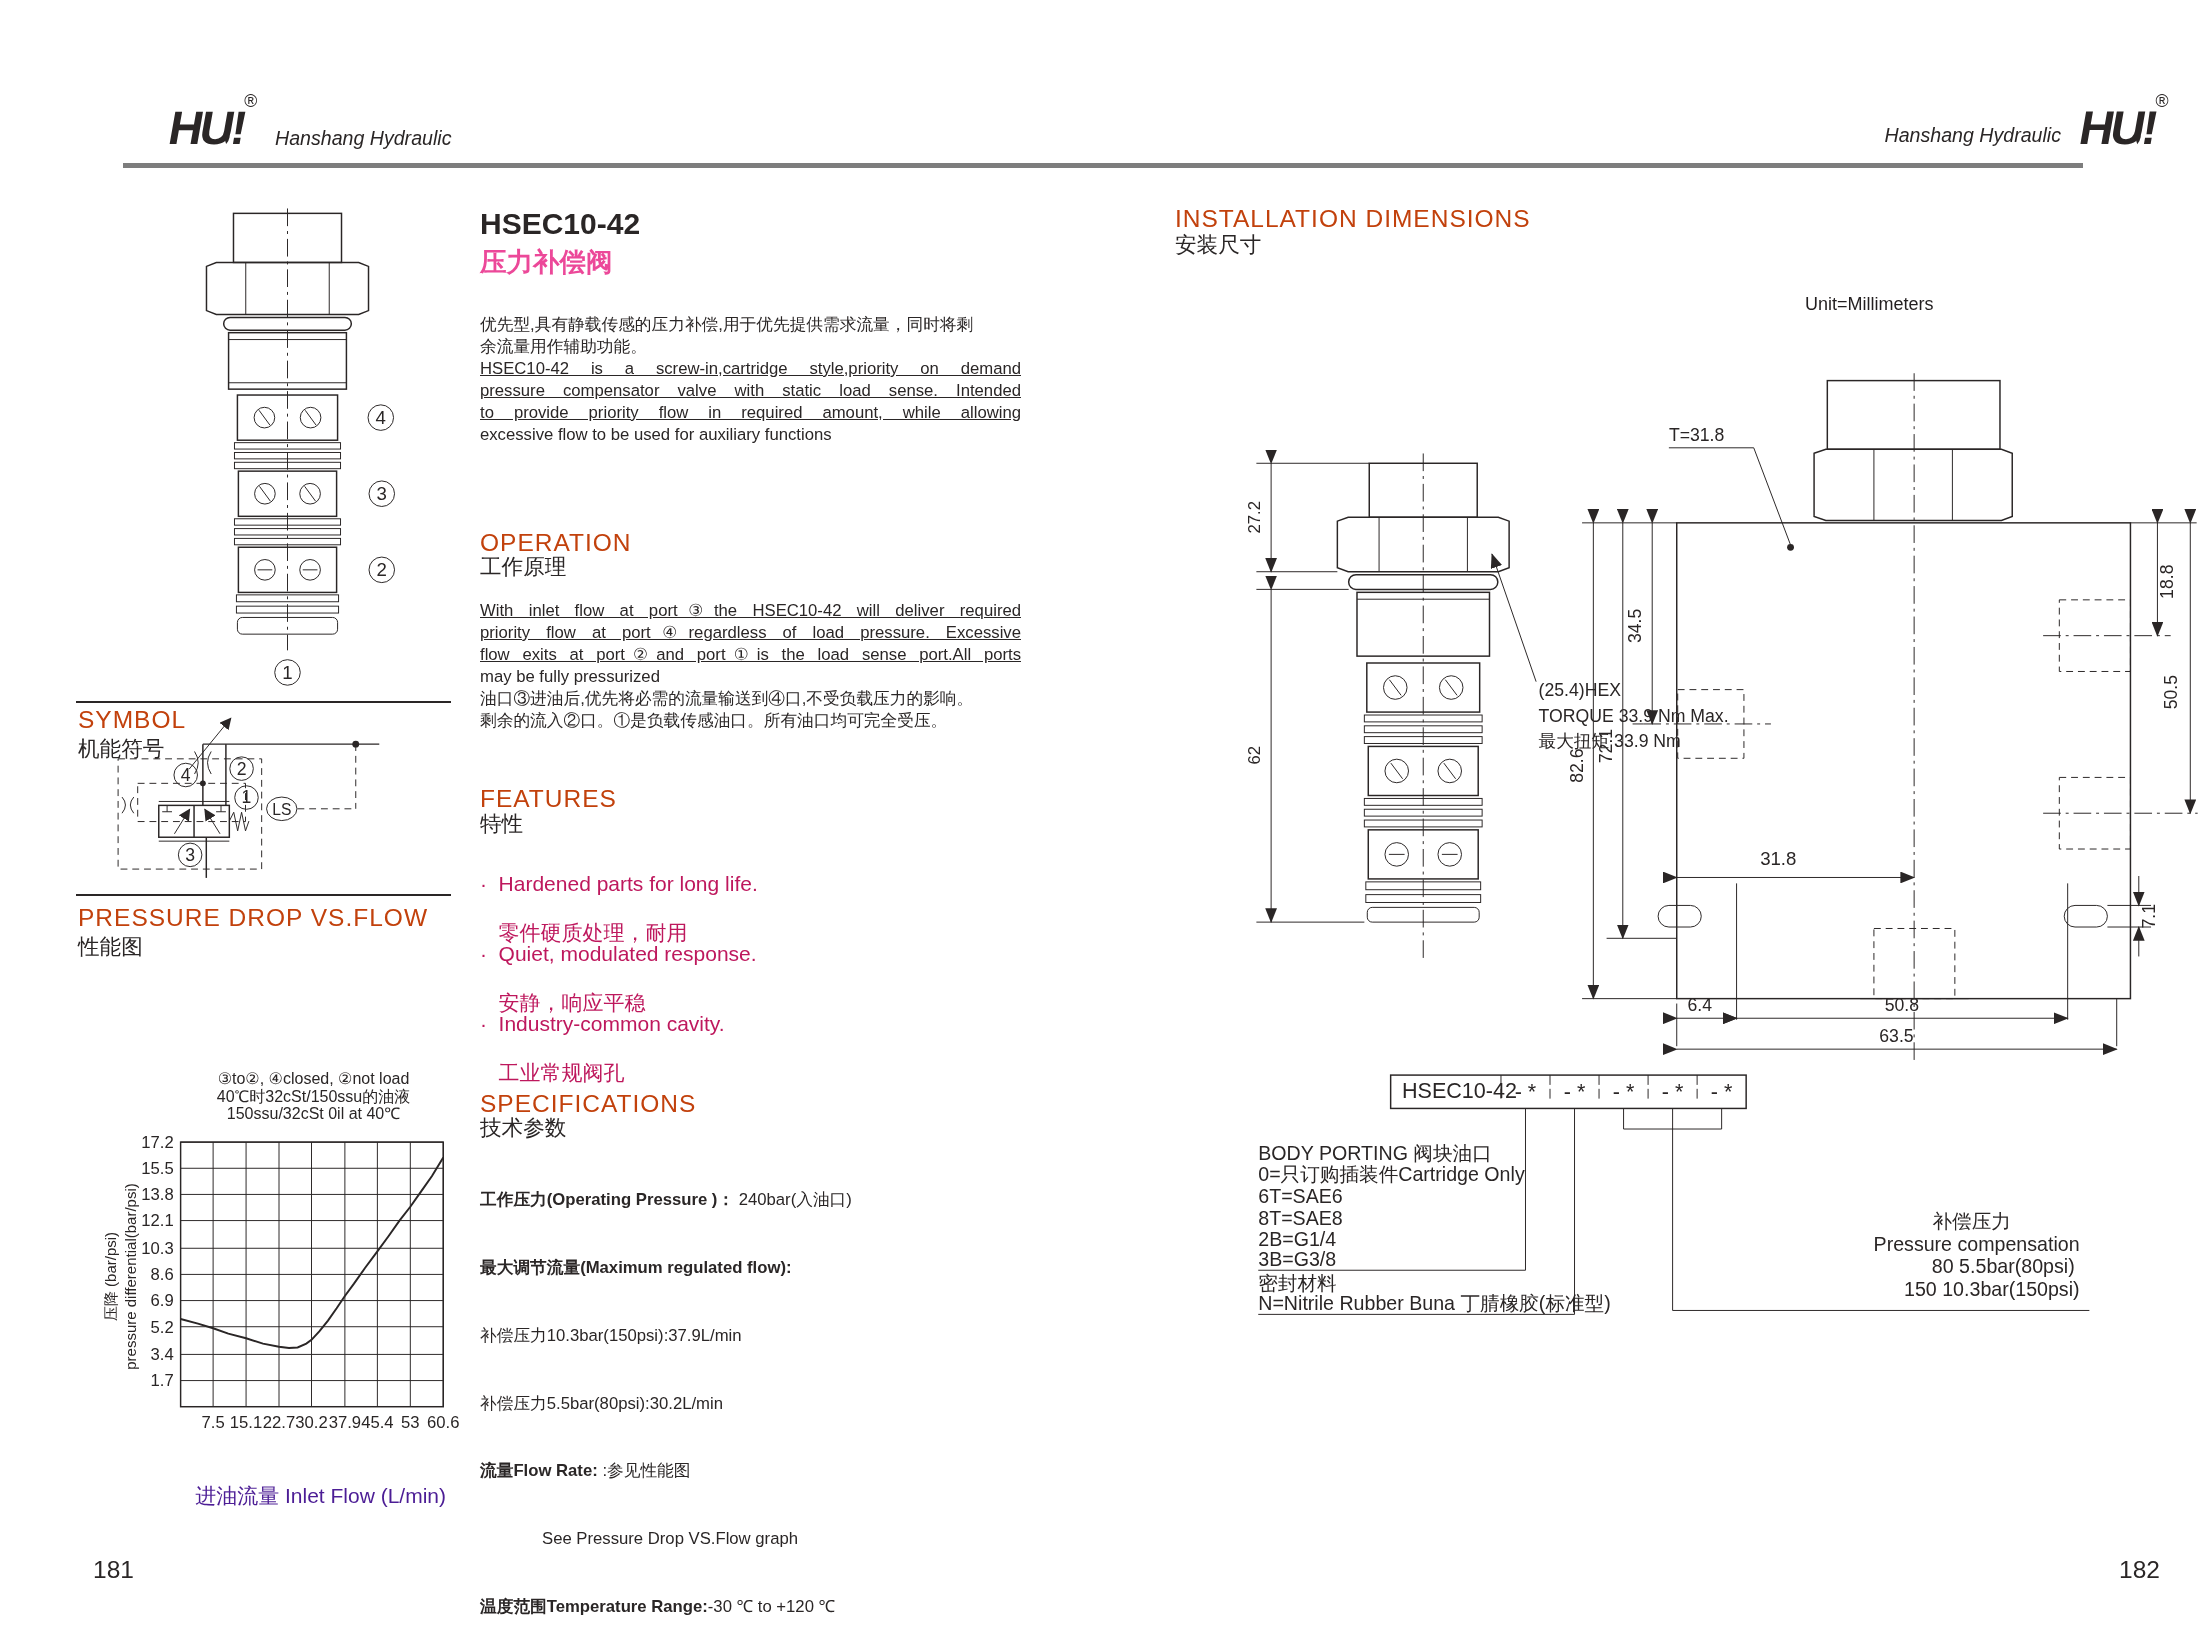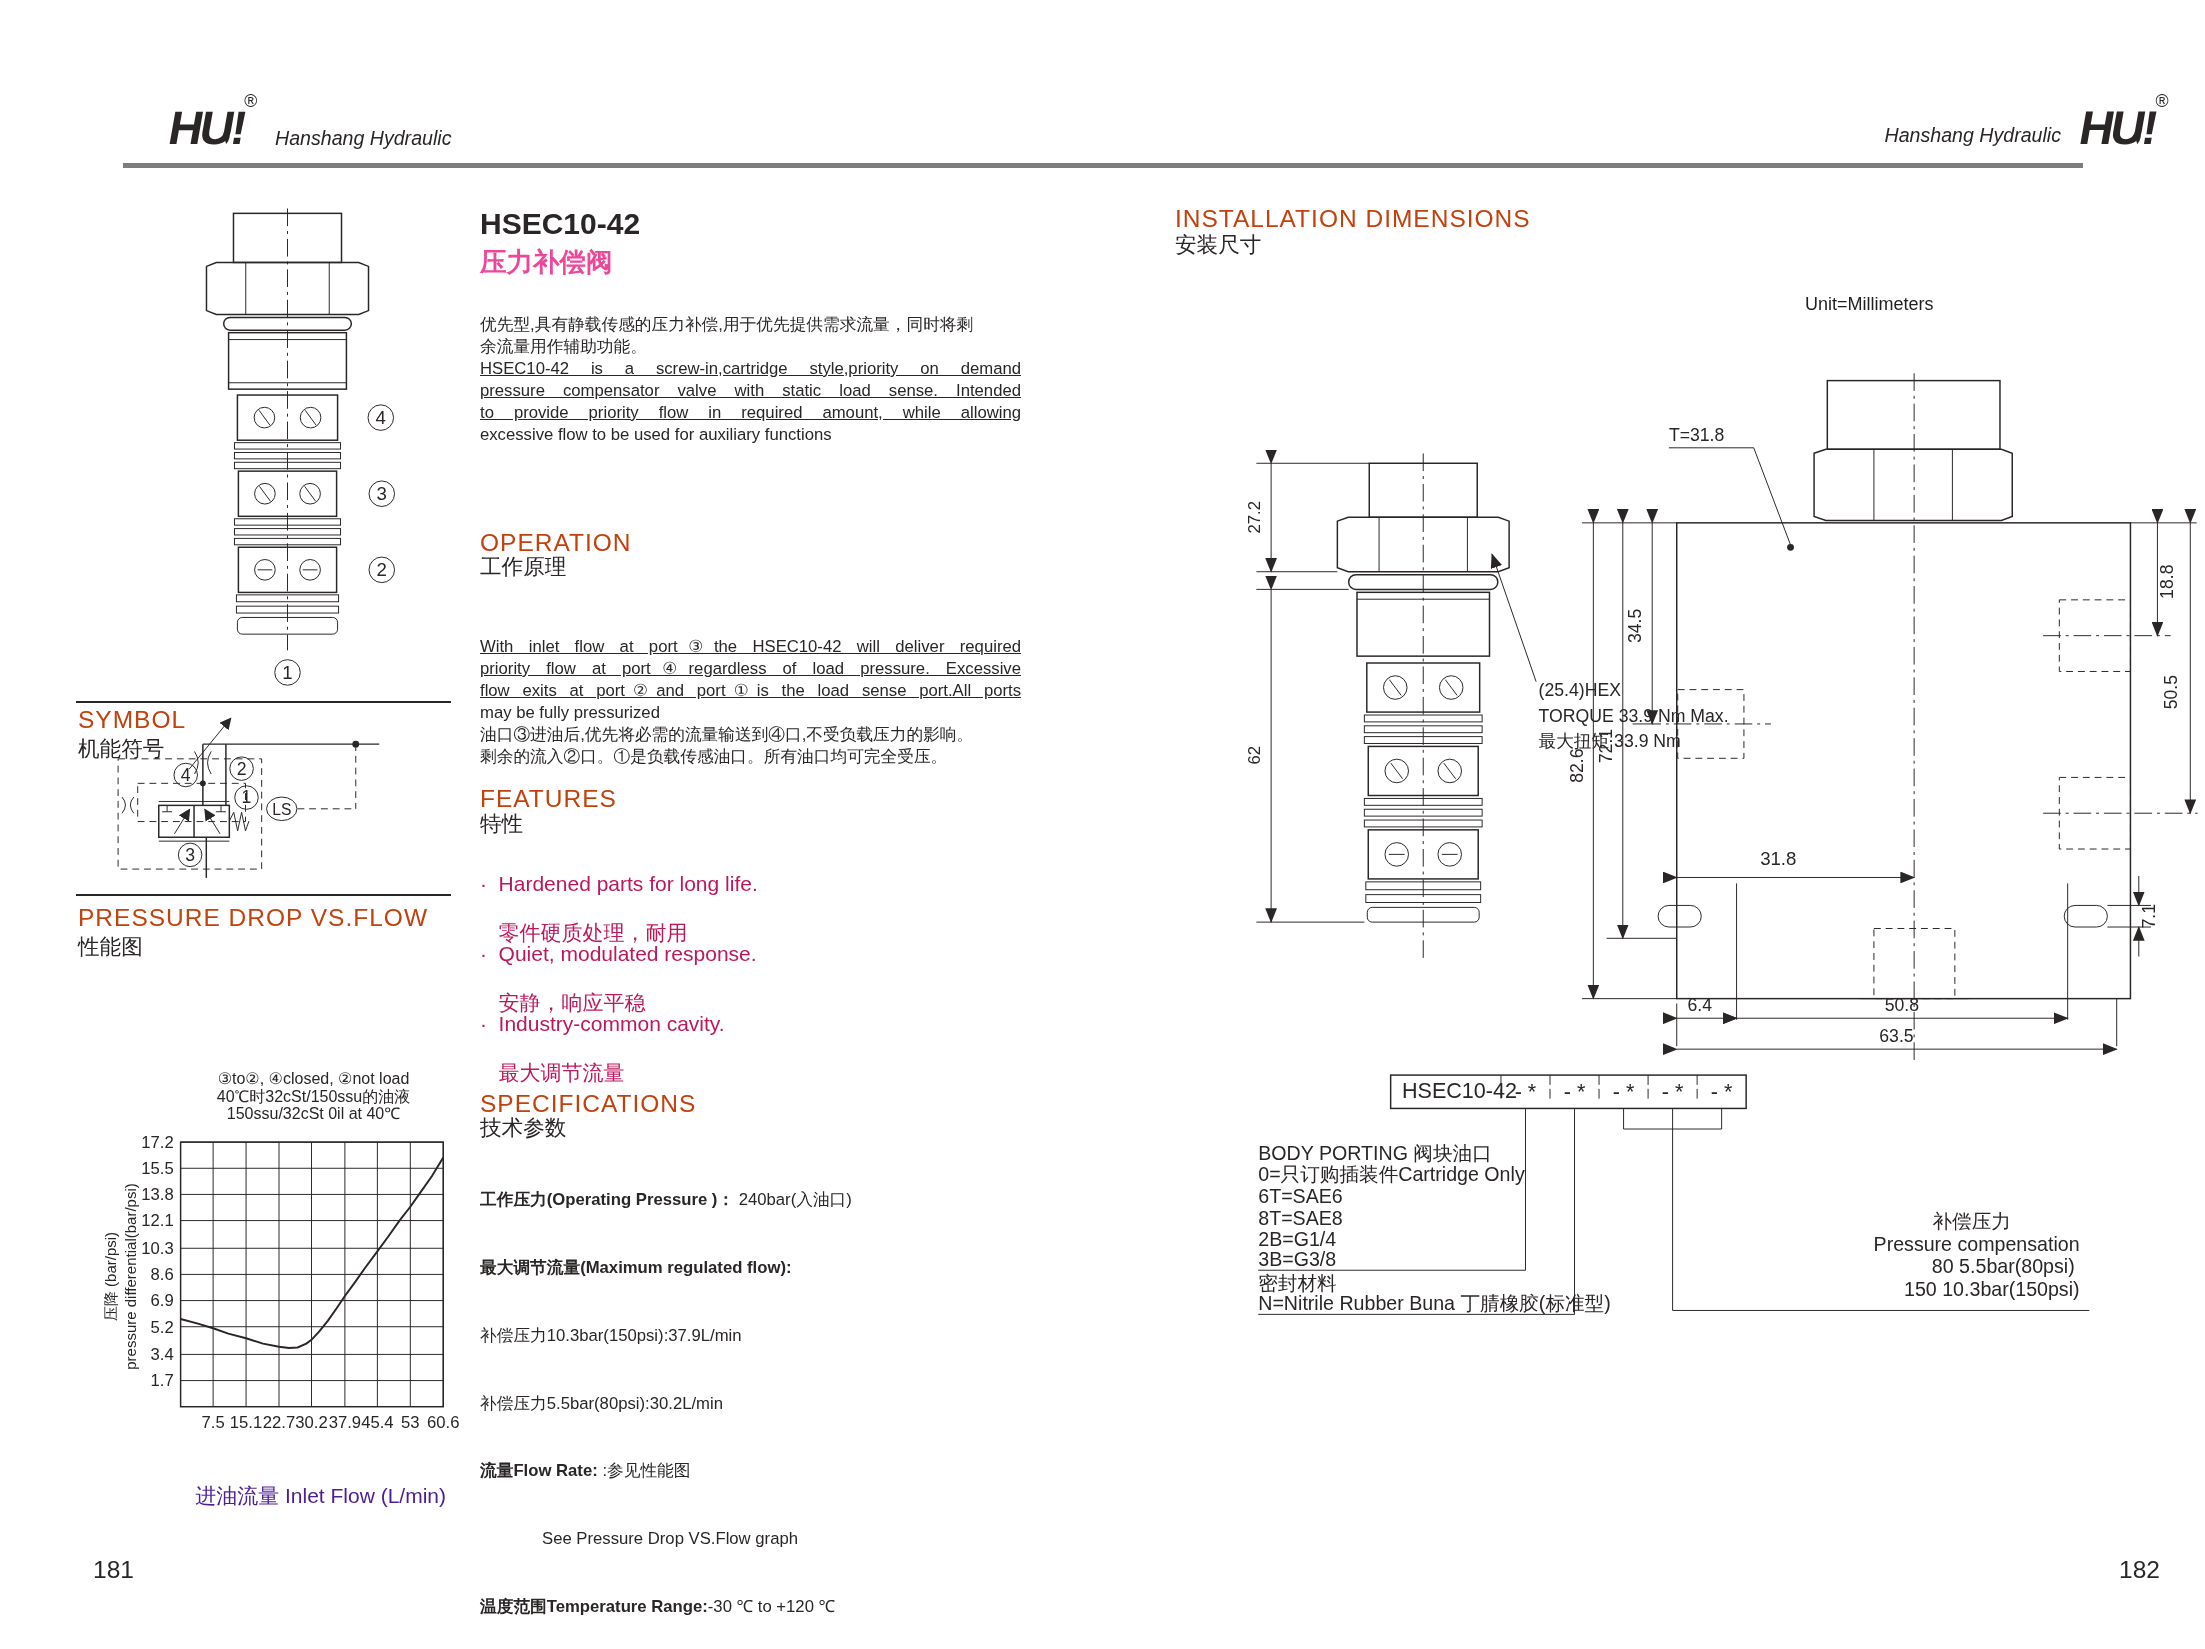--- a/index.html
+++ b/index.html
@@ -8,21 +8,21 @@
   .abs{position:absolute;}
   .b{font-weight:bold;}
   .rule{background:#7d7d7d;}
   .hr2{background:#2a2626;height:2px;}
   .h-en{font-size:24.5px;letter-spacing:1px;color:#c2410c;}
   .h-cn{font-size:21.6px;font-weight:normal;color:#2a2626;}
   .model{font-size:30px;font-weight:bold;letter-spacing:0px;color:#2a2626;}
   .model-cn{font-size:26.5px;font-weight:bold;color:#ec4899;}
   .txt{font-size:16.7px;line-height:22px;color:#2a2626;}
   .txt .jl{text-align:justify;text-align-last:justify;text-decoration:underline;}
-  .op{line-height:22px;margin-top:36px;}
+  .op{line-height:22px;}
   .feat{font-size:21px;line-height:21px;color:#be185d;}
   .feat .cnl{padding-left:18.6px;margin-top:28px;}
   .bullet{display:inline-block;width:18.6px;}
   .spec{font-size:16.7px;line-height:22.6px;color:#2a2626;white-space:pre-wrap;}
   .spec .ind{padding-left:62px;}
   .brand{font-size:19.6px;font-style:italic;color:#2a2626;}
   .pageno{font-size:24.5px;color:#2a2626;}
   .charttitle{font-size:16px;line-height:17.7px;text-align:center;color:#2a2626;}
   .axislab{font-size:21px;text-align:right;color:#4c1d95;}
   .ylab{font-size:15px;line-height:19.6px;text-align:center;color:#2a2626;}
@@ -264,21 +264,21 @@
 
   <div class="abs h-en" style="left:480px;top:785px">FEATURES</div>
   <div class="abs h-cn" style="left:480px;top:809px">特性</div>
 
   <div class="abs feat" style="left:480px;top:873px;width:541px">
     <div><span class="bullet">·</span><span>Hardened parts for long life.</span></div>
     <div class="cnl">零件硬质处理，耐用</div>
     <div><span class="bullet">·</span><span>Quiet, modulated response.</span></div>
     <div class="cnl">安静，响应平稳</div>
     <div><span class="bullet">·</span><span>Industry-common cavity.</span></div>
-    <div class="cnl">最大调节流量</div>
+    <div class="cnl">工业常规阀孔</div>
   </div>
 
   <div class="abs h-en" style="left:480px;top:1090px">SPECIFICATIONS</div>
   <div class="abs h-cn" style="left:480px;top:1113px">技术参数</div>
 
   <div class="abs spec" style="left:480px;top:1144px;width:559px">
     <div><span class="b">工作压力(Operating Pressure )：</span><span> 240bar(入油口)</span></div>
     <div><span class="b">最大调节流量(Maximum regulated flow):</span><span></span></div>
     <div><span class="b"></span><span>补偿压力10.3bar(150psi):37.9L/min</span></div>
     <div><span class="b"></span><span>补偿压力5.5bar(80psi):30.2L/min</span></div>

